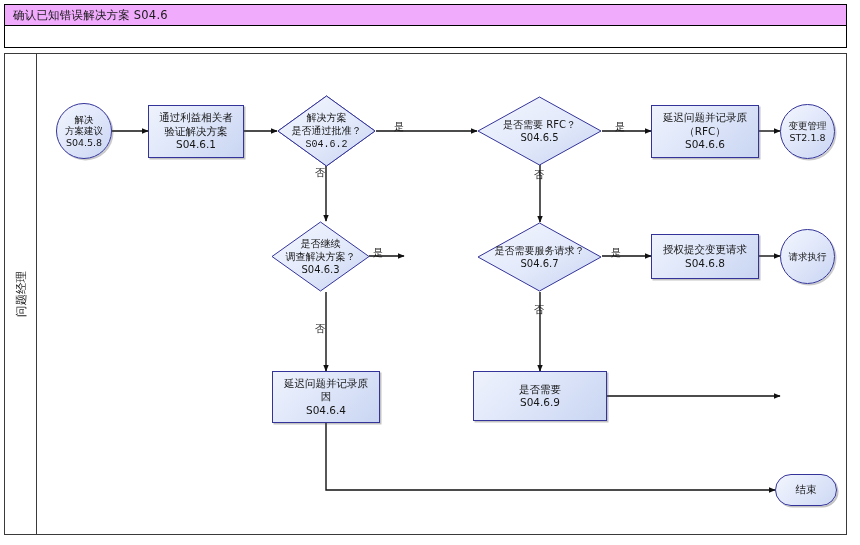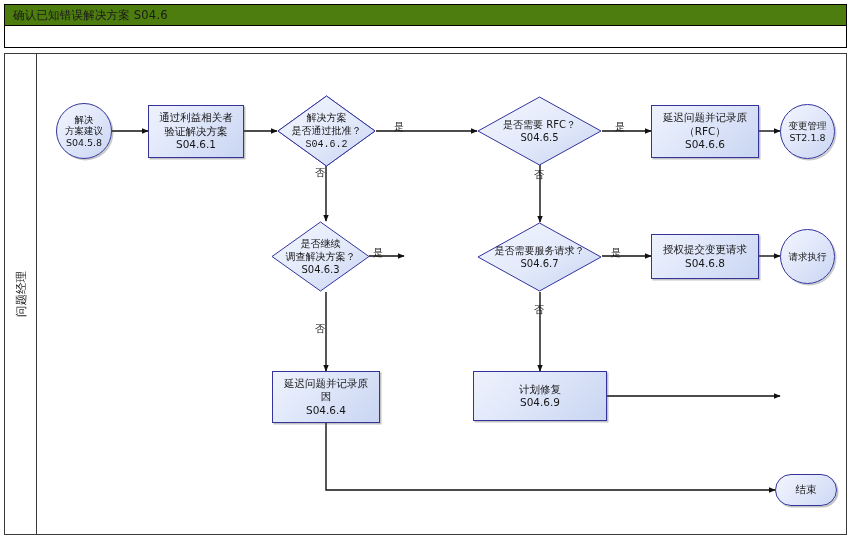--- a/index.html
+++ b/index.html
@@ -11,21 +11,21 @@
     position: relative;
     width: 860px; height: 545px;
     background: #ffffff;
     overflow: hidden;
   }
   
   .title-bar {
     position: absolute; left: 4px; top: 4px;
     width: 843px; height: 22px;
     border: 1px solid #000;
-    background: #4d7c0f;
+    background: #f0abfc;
     box-sizing: border-box;
   }
   .title-text {
     position: absolute; left: 8px; top: 3px;
     font-size: 11.5px; color: #1a1a1a;
     letter-spacing: 0.2px;
     white-space: nowrap;
   }
   .canvas-frame {
     position: absolute; left: 4px; top: 26px;
@@ -263,21 +263,21 @@
     <span>请求执行</span>
   </div>
 
   <div class="node proc" style="left:272px; top:371px; width:108px; height:52px;">
     <span>延迟问题并记录原
 因
 S04.6.4</span>
   </div>
 
   <div class="node proc" style="left:473px; top:371px; width:134px; height:50px;">
-    <span>计划修复
+    <span>是否需要
 S04.6.9</span>
   </div>
 
 
   <div class="node term" style="left:775px; top:474px; width:62px; height:32px;">
     <span>结束</span>
   </div>
 
   <div class="edge-label" style="left:394px; top:120px;">是</div>
   <div class="edge-label" style="left:315px; top:166px;">否</div>

